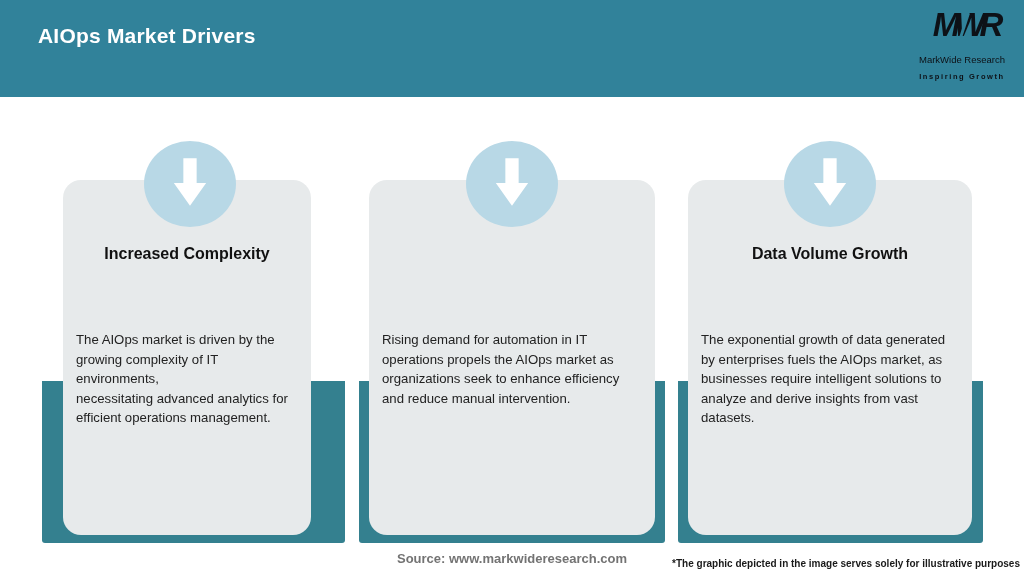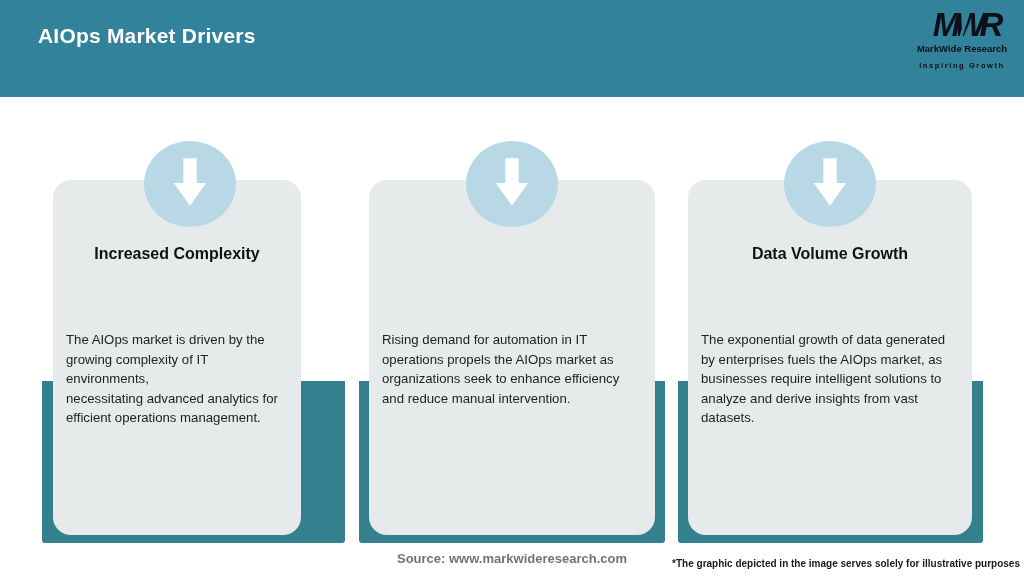--- a/index.html
+++ b/index.html
@@ -26,38 +26,38 @@
   .logo-acronym {
     font-size: 33px; font-weight: 800; font-style: italic;
     letter-spacing: -6px; line-height: 30px; display: inline-block; position: relative;
     padding-right: 4px;
     margin-left: 10px;
   }
   .logo-slash {
     position: absolute; left: 30px; top: 3px; width: 3px; height: 25px;
     background: #31829A; transform: rotate(18deg);
   }
-  .logo-name { font-size: 9.5px; font-weight: 700; margin-top: 3px; white-space: nowrap; }
+  .logo-name { font-size: 9.5px; font-weight: 400; margin-top: 14px; white-space: nowrap; }
   .logo-tagline { font-size: 7.5px; font-weight: 700; letter-spacing: 1.6px; margin-top: 7px; white-space: nowrap; }
 
   
   .accent-bar {
     position: absolute; top: 381px; height: 162px; background: #34808F;
     border-radius: 0 0 3px 3px; z-index: 1;
   }
   .accent-1 { left: 42px;  width: 303px; }
   .accent-2 { left: 359px; width: 306px; }
   .accent-3 { left: 678px; width: 305px; }
 
   
   .card {
     position: absolute; top: 180px; height: 355px;
     background: #E7EAEB; border-radius: 18px; z-index: 2;
   }
-  .card-1 { left: 53px;  width: 248px; }
+  .card-1 { left: 63px;  width: 248px; }
   .card-2 { left: 369px; width: 286px; }
   .card-3 { left: 688px; width: 284px; padding-left: 24px; }
 
   .card-title {
     position: absolute; left: 0; right: 0; top: 65px;
     text-align: center; font-size: 16px; font-weight: 700; color: #111111;
   }
   .card-body {
     position: absolute; left: 13px; right: 12px; top: 150px;
     font-size: 13.2px; line-height: 19.5px; color: #222222;

